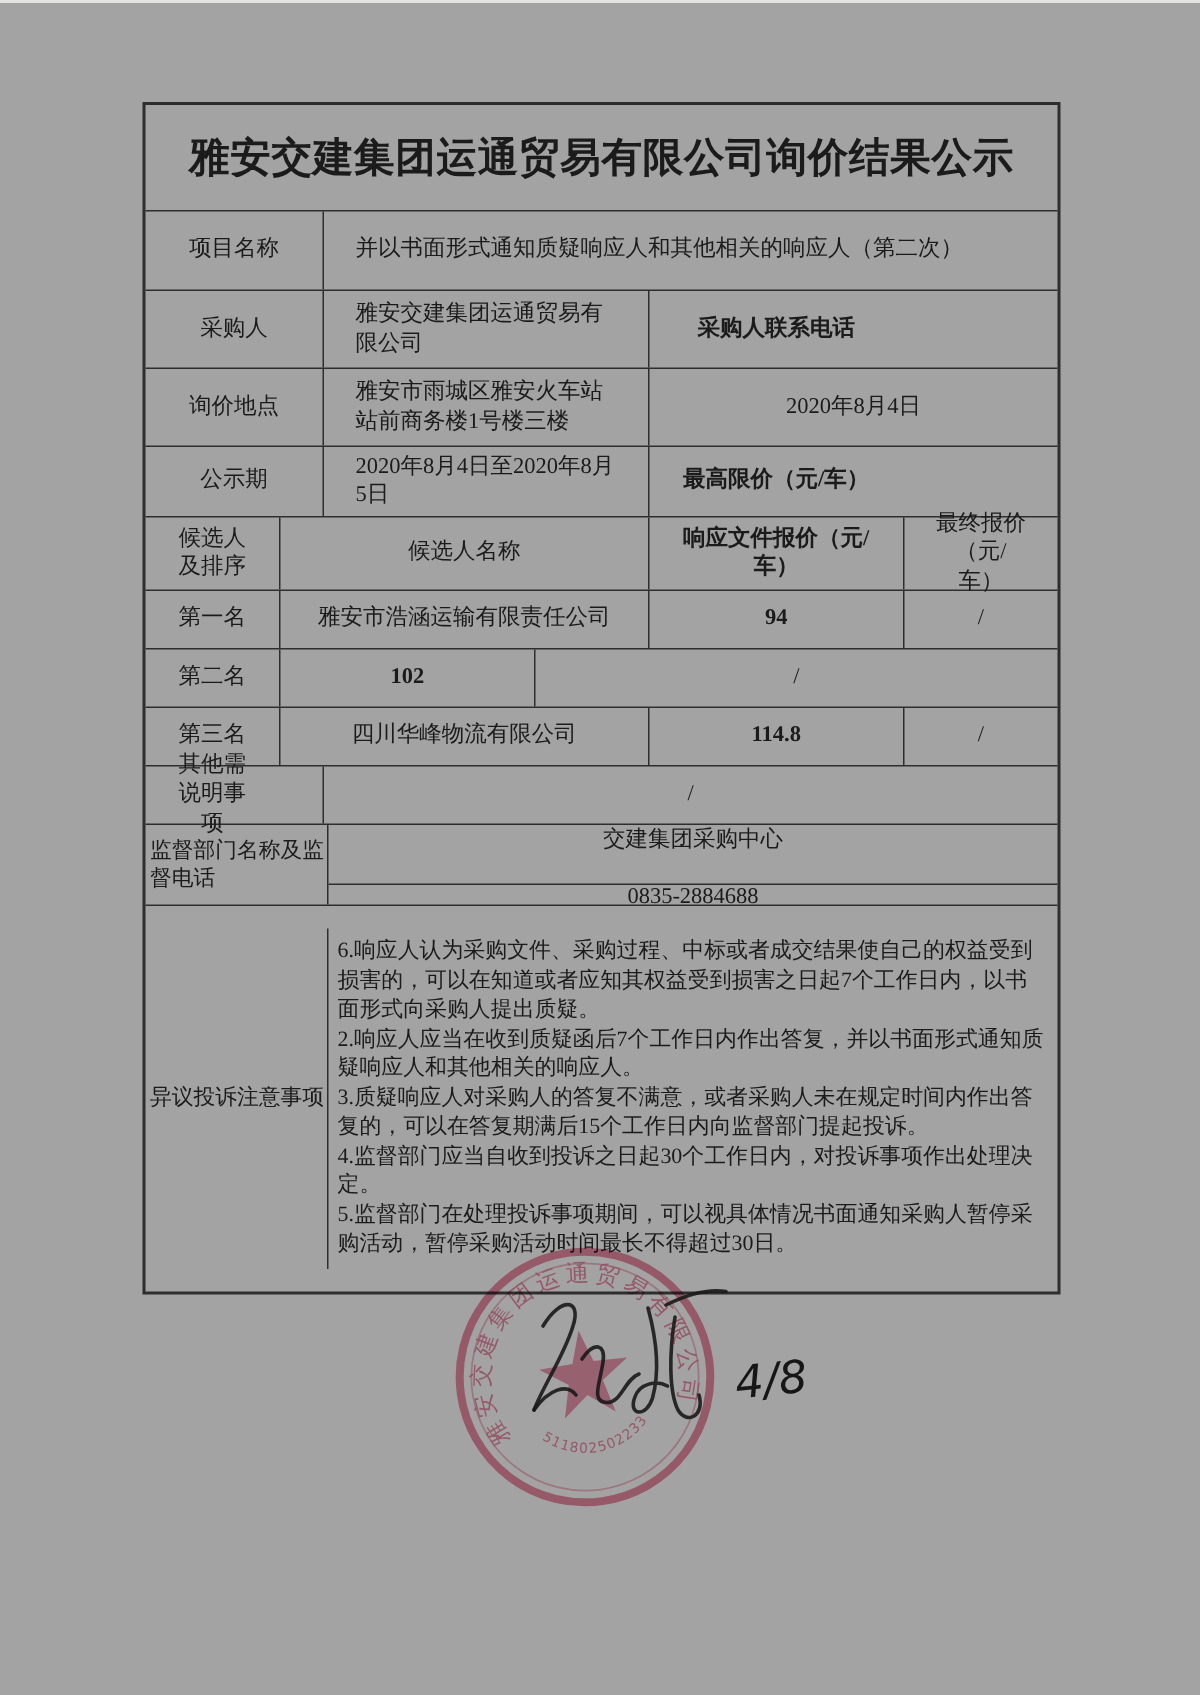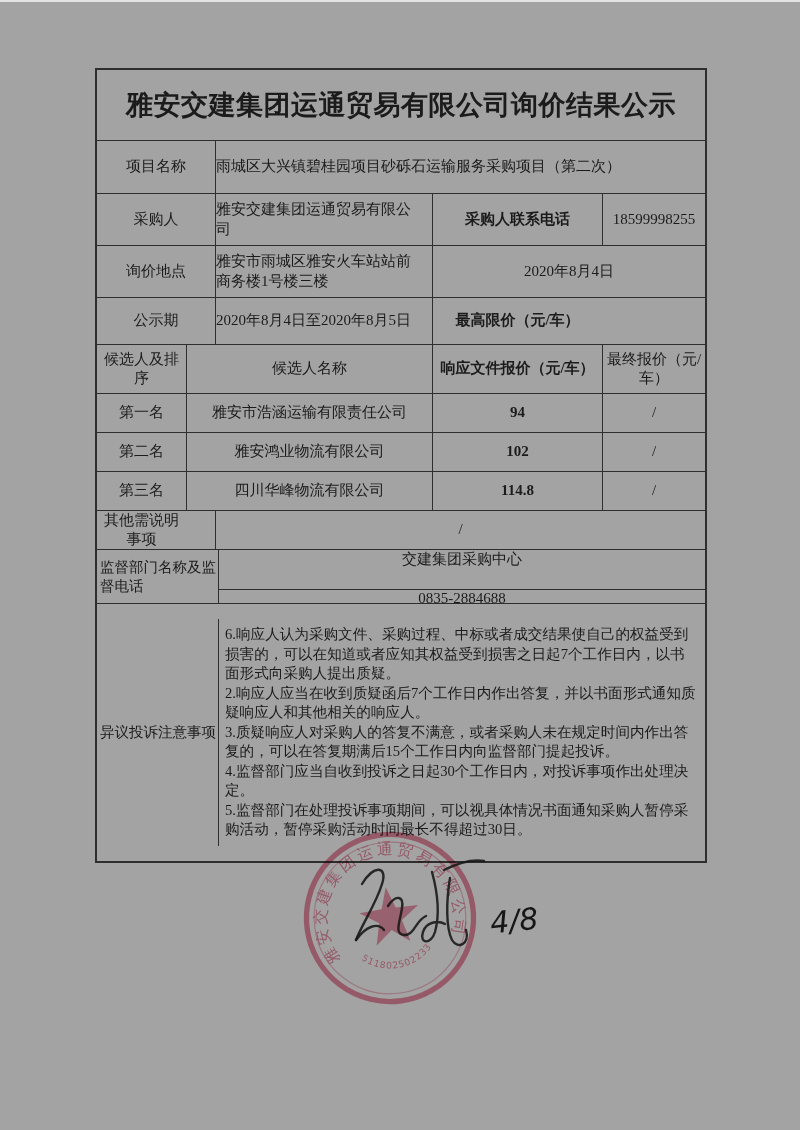--- a/index.html
+++ b/index.html
@@ -15,21 +15,21 @@
   .scan-edge{position:absolute;top:0;left:0;width:100%;height:2px;background:#e3e3e1;}
   .doc{
     position:absolute;left:95px;top:68px;width:612px;
     border:2px solid var(--line);box-sizing:border-box;background:transparent;
   }
   .row{display:flex;border-top:1.5px solid var(--line);align-items:stretch;}
   .row:first-child{border-top:none;}
   .cell{
     box-sizing:border-box;border-left:1.5px solid var(--line);
     display:flex;align-items:center;justify-content:center;
-    text-align:center;font-size:15px;line-height:1.28;padding:2px 0;
+    text-align:center;font-size:15px;line-height:1.28;padding:2px 21px;
   }
   .cell:first-child{border-left:none;}
   .left{justify-content:flex-start;text-align:left;}
   .r-title{height:70px;}
   .title{
     width:100%;display:flex;align-items:center;justify-content:center;
     font-family:"Liberation Sans","DejaVu Sans",sans-serif;
     font-weight:bold;font-size:27px;letter-spacing:0.5px;
   }
   .r-project{height:52px;}
@@ -84,28 +84,27 @@
   <div class="scan-edge"></div>
 
   <div class="doc">
 
     <div class="row r-title">
       <div class="title">雅安交建集团运通贸易有限公司询价结果公示</div>
     </div>
 
     <div class="row r-project">
       <div class="cell c-label1">项目名称</div>
-      <div class="cell c-merge left">雨城区大兴镇碧桂园项目砂砾石运输服务采购项目（第二次）</div>
+      <div class="cell c-merge left">并以书面形式通知质疑响应人和其他相关的响应人（第二次）</div>
     </div>
 
     <div class="row r-purchaser">
       <div class="cell c-label1">采购人</div>
       <div class="cell c-val1 left wrapnarrow">雅安交建集团运通贸易有限公司</div>
       <div class="cell c-mid">采购人联系电话</div>
-      <div class="cell c-last">18599998255</div>
     </div>
 
     <div class="row r-place">
       <div class="cell c-label1">询价地点</div>
       <div class="cell c-val1 left wrapnarrow">雅安市雨城区雅安火车站站前商务楼1号楼三楼</div>
       <div class="cell c-last">2020年8月4日</div>
     </div>
 
     <div class="row r-period">
       <div class="cell c-label1">公示期</div>
@@ -122,21 +121,20 @@
 
     <div class="row r-cand">
       <div class="cell c-rank">第一名</div>
       <div class="cell c-name">雅安市浩涵运输有限责任公司</div>
       <div class="cell c-mid">94</div>
       <div class="cell c-last">/</div>
     </div>
 
     <div class="row r-cand">
       <div class="cell c-rank">第二名</div>
-      <div class="cell c-name">雅安鸿业物流有限公司</div>
       <div class="cell c-mid">102</div>
       <div class="cell c-last">/</div>
     </div>
 
     <div class="row r-cand">
       <div class="cell c-rank">第三名</div>
       <div class="cell c-name">四川华峰物流有限公司</div>
       <div class="cell c-mid">114.8</div>
       <div class="cell c-last">/</div>
     </div>

